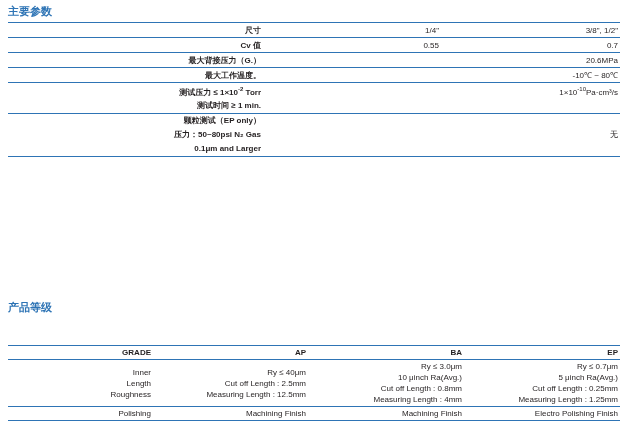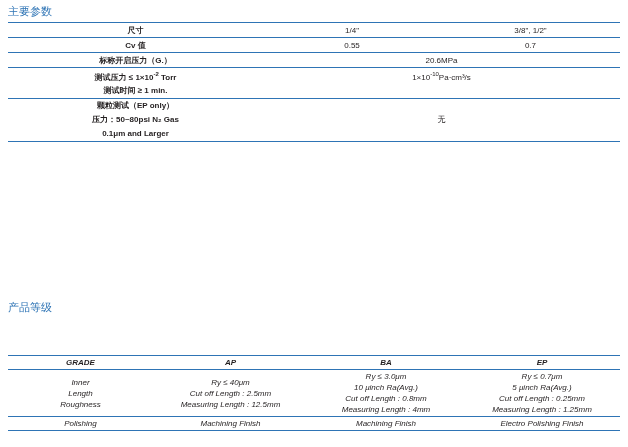--- a/index.html
+++ b/index.html
@@ -11,46 +11,45 @@
     height: 447px;
     background: #ffffff;
     font-family: "Liberation Sans", sans-serif;
     color: #231f20;
     position: relative;
     overflow: hidden;
   }
   .section-title {
     color: #2e74b5;
     font-size: 11px;
-    font-weight: normal;
+    font-weight: bold;
     position: absolute;
   }
   #title-grade { left: 8px; top: 300px; text-align: center; }
 
   table {
     border-collapse: collapse;
     table-layout: fixed;
     position: absolute;
   }
   #specs-table {
     left: 8px;
     top: 22px;
     width: 612px;
   }
   #grade-table {
     left: 8px;
-    top: 355px;
+    top: 345px;
     width: 612px;
-    font-style: italic;
   }
   #specs-table td, #grade-table td {
     border-top: 1px solid #2e74b5;
     border-bottom: 1px solid #2e74b5;
     font-size: 8px;
-    text-align: center;
+    text-align: right;
     vertical-align: middle;
     padding: 1px 2px;
     line-height: 11px;
     color: #231f20;
   }
   #specs-table tr td { height: 12px; }
   .lbl {
     font-weight: bold;
     font-size: 8px;
   }
@@ -86,22 +85,26 @@
       <td class="lbl">尺寸</td>
       <td>1/4"</td>
       <td>3/8", 1/2"</td>
     </tr>
     <tr>
       <td class="lbl">Cv 值</td>
       <td>0.55</td>
       <td>0.7</td>
     </tr>
     <tr>
-      <td class="lbl">标称开启压力（G.）</td>
+      <td class="lbl">最大背接压力（G.）</td>
       <td colspan="2">20.6MPa</td>
+    </tr>
+    <tr>
+      <td class="lbl">最大工作温度。</td>
+      <td colspan="2">-10℃ ~ 80℃</td>
     </tr>
 
     <tr>
       <td class="lbl noline">
         <span>测试压力 ≤ 1×10</span><sup>-2</sup><span> Torr</span>
       </td>
       <td colspan="2" class="noline">
         <span>1×10</span><sup>-10</sup><span>Pa·cm³/s</span>
       </td>
     </tr>

